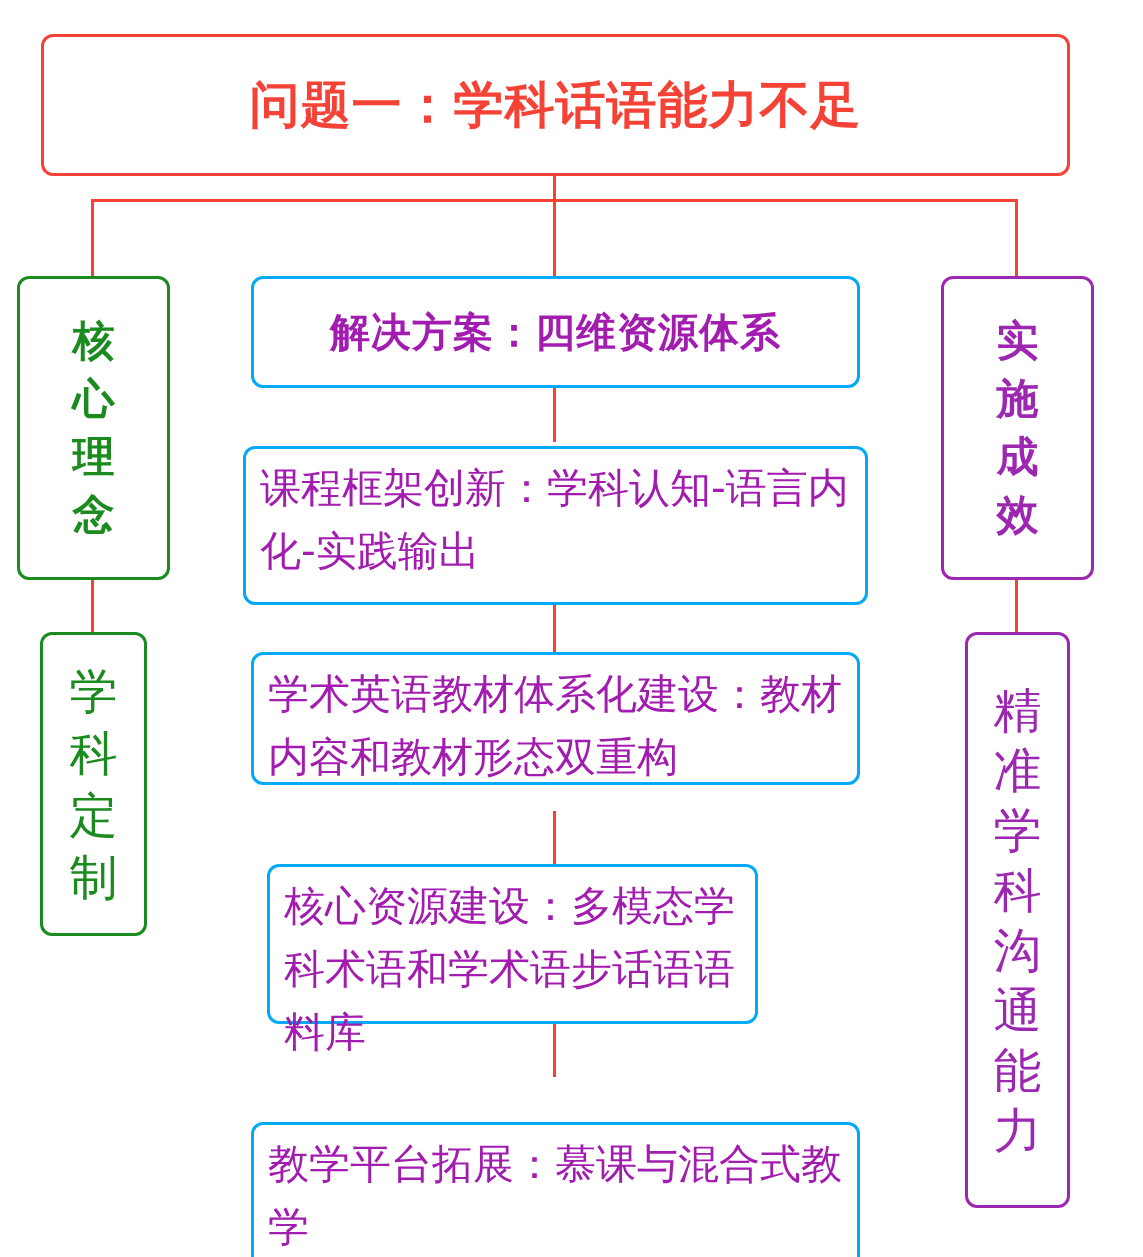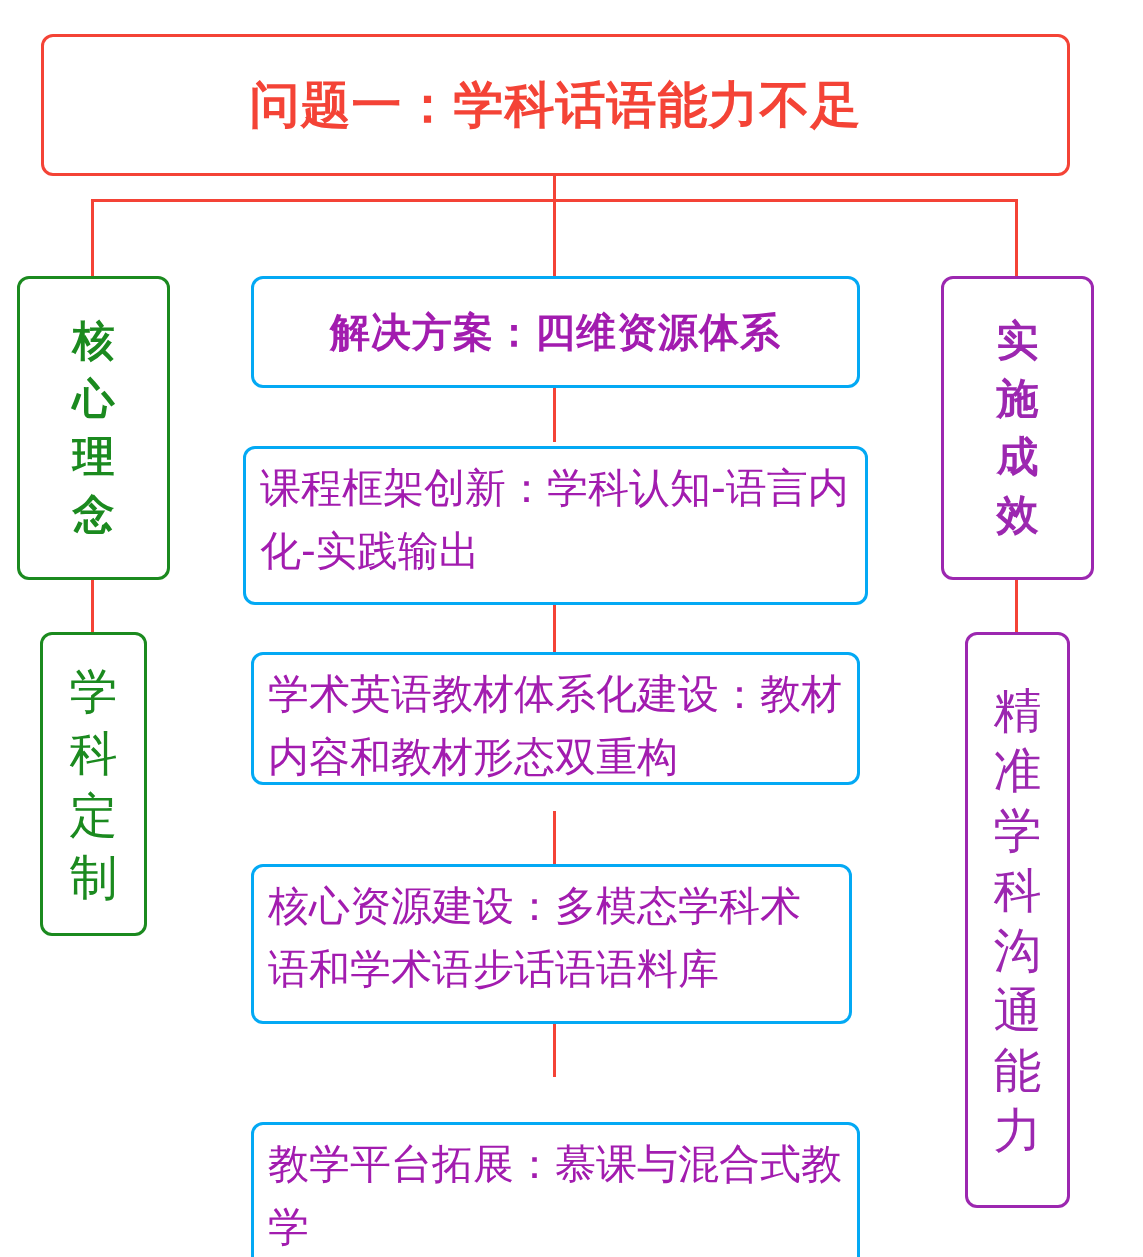--- a/index.html
+++ b/index.html
@@ -70,21 +70,21 @@
       padding: 8px 14px 0 14px;
     }
     .item-text {
       font-size: 41px;
       line-height: 63px;
       letter-spacing: 0px;
       word-break: break-all;
     }
     .item-1 { left: 243px; top: 446px; width: 625px; height: 159px; }
     .item-2 { left: 251px; top: 652px; width: 609px; height: 133px; }
-    .item-3 { left: 251px; top: 864px; width: 601px; height: 160px; }
+    .item-3 { left: 267px; top: 864px; width: 491px; height: 160px; }
     .item-4 { left: 251px; top: 1076px; width: 609px; height: 160px; margin-top: 46px; }
   </style>
 </head>
 <body>
 
 <div class="line" style="left:553px; top:175px; width:3px; height:102px;"></div>
 <div class="line" style="left:91px; top:199px; width:927px; height:3px; border-radius:2px;"></div>
 <div class="line" style="left:91px; top:199px; width:3px; height:78px;"></div>
 <div class="line" style="left:1015px; top:199px; width:3px; height:78px;"></div>
 <div class="line" style="left:91px; top:579px; width:3px; height:54px;"></div>

